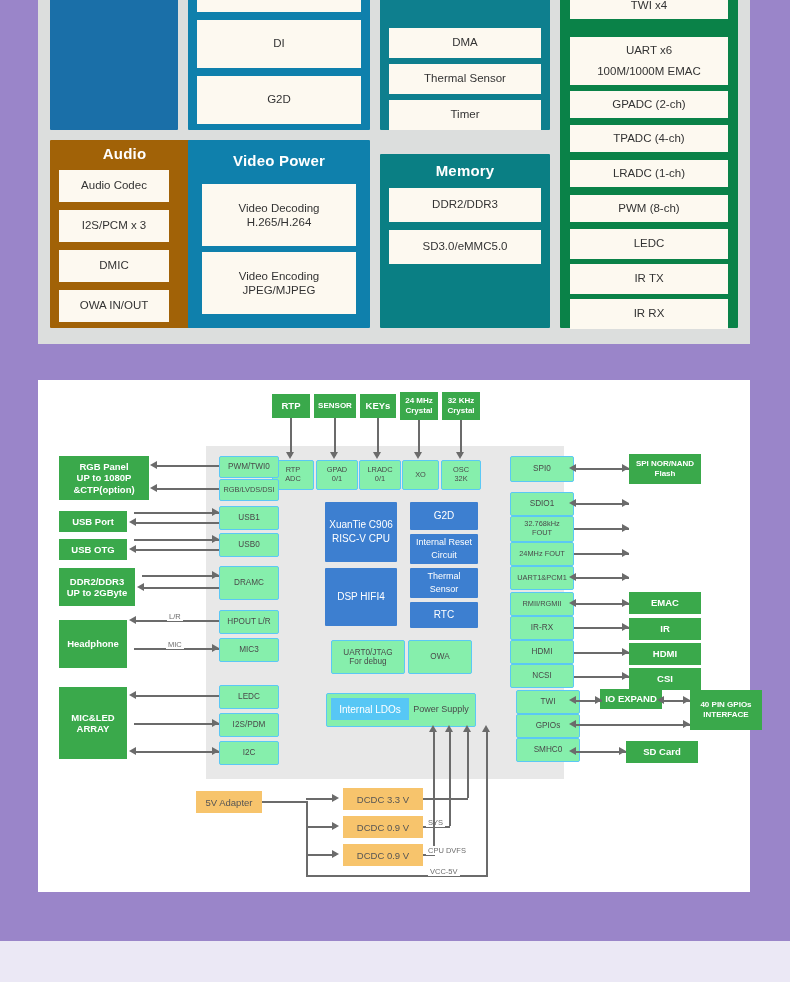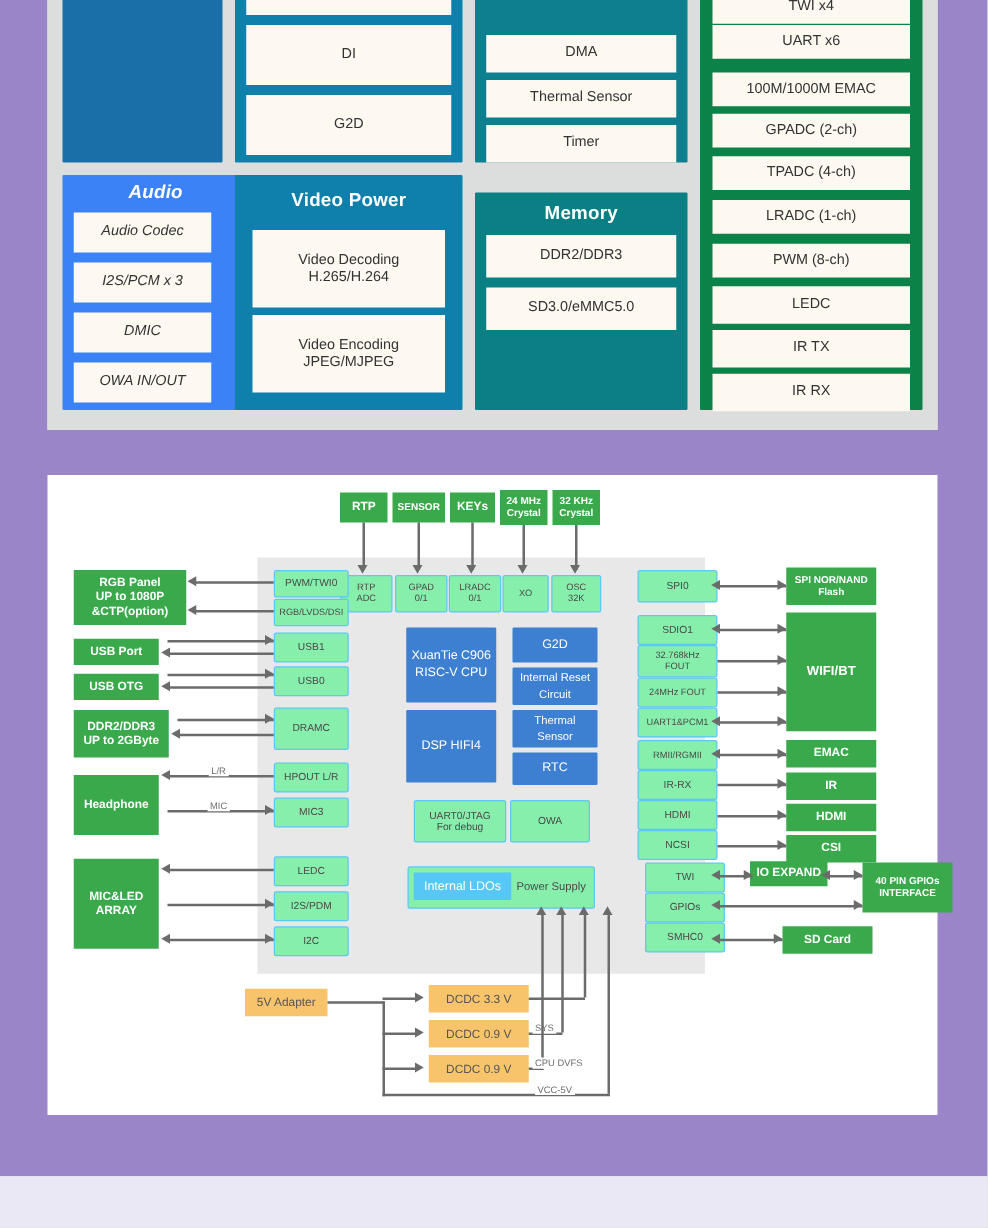--- a/index.html
+++ b/index.html
@@ -69,21 +69,21 @@
   <div id="card1-inner">
 
     <div class="grp" style="left:12px;top:12px;width:128px;height:334px;background:#1a6fa8;">
       
       
       
       
       
     </div>
 
-    <div class="grp" style="left:12px;top:356px;width:149px;height:188px;background:#3b82f6;font-style:italic;">
+    <div class="grp" style="left:12px;top:356px;width:149px;height:188px;background:#a16207;">
       <div class="grp-title" style="top:5px;">Audio</div>
       <div class="cell" style="left:9px;top:30px;width:110px;height:32px;">Audio Codec</div>
       <div class="cell" style="left:9px;top:70px;width:110px;height:32px;">I2S/PCM x 3</div>
       <div class="cell" style="left:9px;top:110px;width:110px;height:32px;">DMIC</div>
       <div class="cell" style="left:9px;top:150px;width:110px;height:32px;">OWA IN/OUT</div>
     </div>
 
     <div class="grp" style="left:150px;top:12px;width:182px;height:334px;background:#0f80ac;">
       <div class="cell" style="left:9px;top:178px;width:164px;height:38px;">DE</div>
       <div class="cell" style="left:9px;top:224px;width:164px;height:48px;">DI</div>
@@ -105,21 +105,21 @@
     </div>
 
     <div class="grp" style="left:342px;top:370px;width:170px;height:174px;background:#0a7f84;">
       <div class="grp-title" style="top:8px;">Memory</div>
       <div class="cell" style="left:9px;top:34px;width:152px;height:34px;">DDR2/DDR3</div>
       <div class="cell" style="left:9px;top:76px;width:152px;height:34px;">SD3.0/eMMC5.0</div>
     </div>
 
     <div class="grp" style="left:522px;top:12px;width:178px;height:532px;background:#0a8248;">
       <div class="cell" style="left:10px;top:196px;width:158px;height:27px;">TWI x4</div>
-      <div class="cell" style="left:10px;top:224px;width:158px;height:27px;">UART x6</div>
+      <div class="cell" style="left:10px;top:241px;width:158px;height:27px;">UART x6</div>
       <div class="cell" style="left:10px;top:262px;width:158px;height:27px;">100M/1000M EMAC</div>
       <div class="cell" style="left:10px;top:295px;width:158px;height:27px;">GPADC (2-ch)</div>
       <div class="cell" style="left:10px;top:329px;width:158px;height:27px;">TPADC (4-ch)</div>
       <div class="cell" style="left:10px;top:364px;width:158px;height:27px;">LRADC (1-ch)</div>
       <div class="cell" style="left:10px;top:399px;width:158px;height:27px;">PWM (8-ch)</div>
       <div class="cell" style="left:10px;top:433px;width:158px;height:30px;">LEDC</div>
       <div class="cell" style="left:10px;top:503px;width:158px;height:30px;">IR RX</div>
       <div class="cell" style="left:10px;top:468px;width:158px;height:30px;">IR TX</div>
     </div>
   </div>
@@ -309,23 +309,20 @@
       </div>
     <div class="bbox" style="left:478px;top:334px;width:62px;height:22px;">
         <span>GPIOs</span>
       </div>
     <div class="bbox" style="left:478px;top:358px;width:62px;height:22px;">
         <span>SMHC0</span>
       </div>
 
     <div class="gbox sm" style="left:591px;top:74px;width:72px;height:30px;white-space:pre-line;"><span>SPI NOR/NAND
 Flash</span></div>
-    <div class="gbox lg" style="left:591px;top:110px;width:72px;height:95px;">
-        <span>WIFI/BT</span>
-      </div>
     <div class="gbox md" style="left:591px;top:212px;width:72px;height:22px;">
         <span>EMAC</span>
       </div>
     <div class="gbox md" style="left:591px;top:238px;width:72px;height:22px;">
         <span>IR</span>
       </div>
     <div class="gbox md" style="left:591px;top:263px;width:72px;height:22px;">
         <span>HDMI</span>
       </div>
     <div class="gbox md" style="left:591px;top:288px;width:72px;height:22px;">

